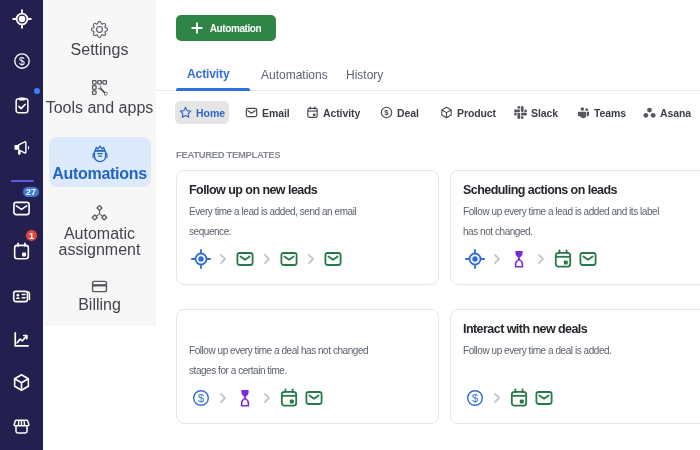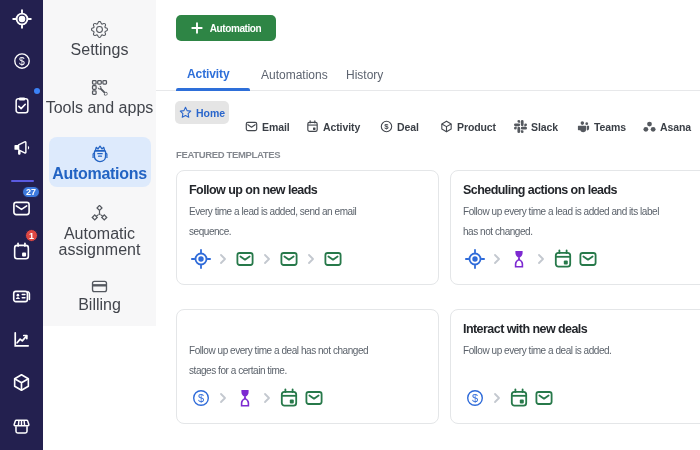--- a/index.html
+++ b/index.html
@@ -27,21 +27,21 @@
 
 .main { position:absolute; left:156px; top:0; width:544px; height:450px; background:#fff; }
 .btn { position:absolute; left:20px; top:15px; height:26px; width:100px;
   background:#2e8545; color:#fff; border-radius:5px;
   display:flex; align-items:center; justify-content:center;
   font-size:10px; font-weight:bold; letter-spacing:-0.4px; gap:7px; }
 .tabline { position:absolute; left:0; top:90px; width:544px; height:1px; background:#e7e8ea; }
 .tab { position:absolute; top:68px; font-size:12px; color:#5d6470; }
 .tab1 { left:31px; top:67px; color:#2e6fd9; font-weight:bold; letter-spacing:-0.1px; }
 .underline { position:absolute; left:20px; top:88px; width:74px; height:3px; background:#2e6fd9; border-radius:2px 2px 0 0; }
-.chip { position:absolute; top:115px; height:23px; display:flex; align-items:center; gap:4px;
+.chip { position:absolute; top:101px; height:23px; display:flex; align-items:center; gap:4px;
   font-size:10.5px; font-weight:bold; letter-spacing:-0.1px; color:#3a3f46; }
 .homechip { position:absolute; left:19px; top:101px; width:54px; height:23px; background:#e5e5e5; border-radius:5px;
   display:flex; align-items:center; justify-content:center; gap:4px; font-size:10.5px; font-weight:bold; color:#2a66cc; }
 .featured { position:absolute; left:20px; top:149px; font-size:9.5px; font-weight:bold; letter-spacing:-0.35px; color:#84888f; }
 .card { position:absolute; border:1px solid #e4e6e8; border-radius:8px; background:#fff; width:263px; height:115px; }
 .card h3 { position:absolute; left:12px; top:12px; font-size:12.5px; color:#23262b; letter-spacing:-0.55px; }
 .card p { position:absolute; left:12px; top:31px; width:196px; font-size:10px; color:#5b626b; letter-spacing:-0.45px; line-height:20px; }
 .icons { position:absolute; left:14px; top:78px; display:flex; align-items:center; gap:5px; }
 .chev { margin:0 3px; display:flex; }
 </style>

